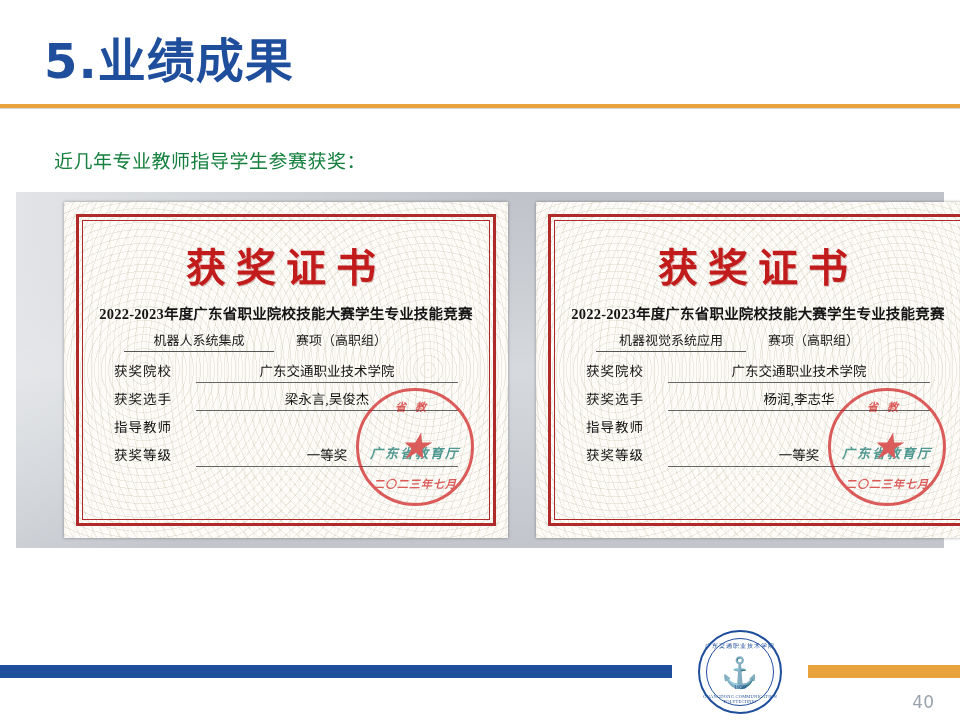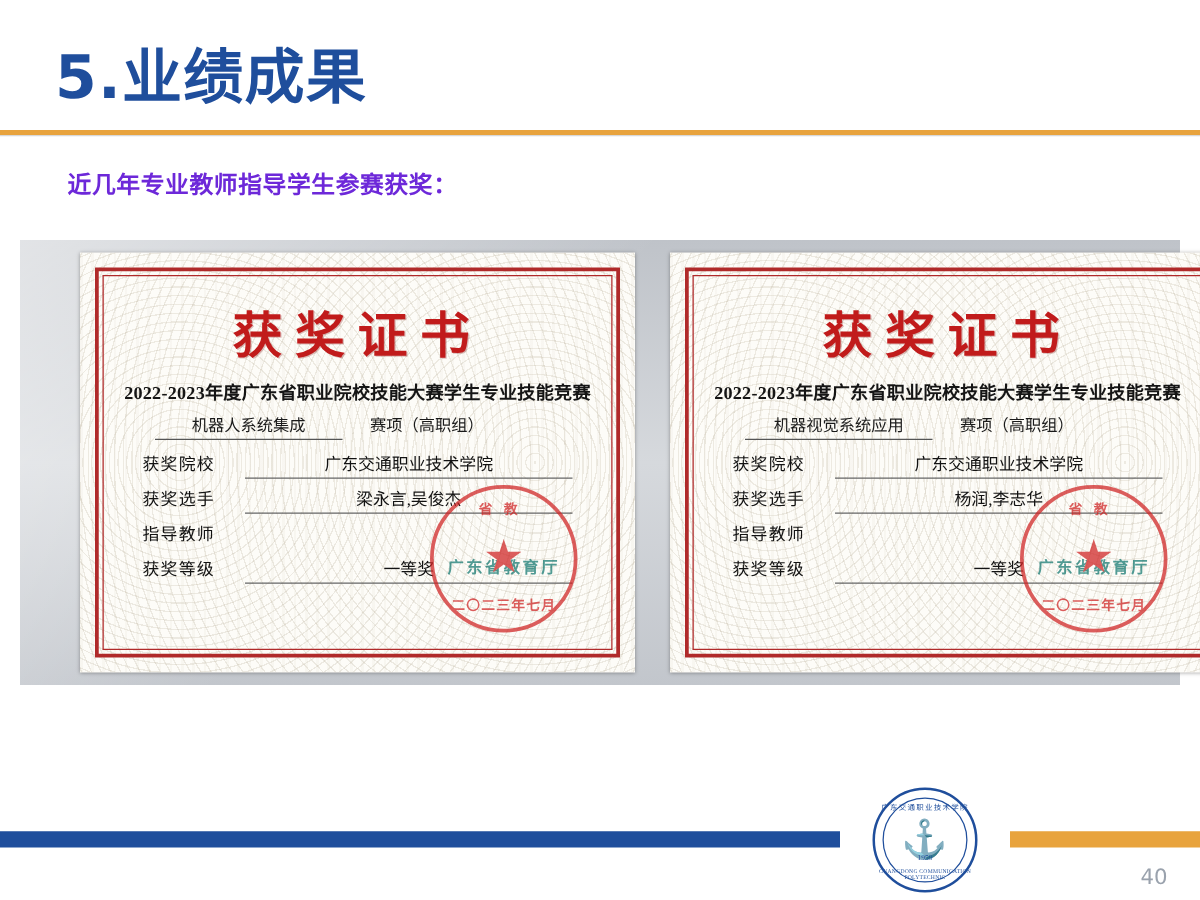--- a/index.html
+++ b/index.html
@@ -42,24 +42,24 @@
     top: 108px;
     width: 960px;
     height: 1px;
     background: #d8d8d8;
   }
 
   
   .lead-text {
     position: absolute;
     left: 54px;
-    top: 132px;
+    top: 146px;
     font-size: 19px;
-    font-weight: bold;
-    color: #6d28d9;
+    font-weight: normal;
+    color: #15803d;
     letter-spacing: 0.5px;
   }
 
   
   .cert-band {
     position: absolute;
     left: 16px;
     top: 192px;
     width: 928px;
     height: 356px;
@@ -170,27 +170,28 @@
     flex: 1 1 auto;
     text-align: center;
     border-bottom: 1px solid #666;
     padding-bottom: 2px;
     margin-right: 8px;
   }
 
   
   .seal {
     position: absolute;
-    right: 46px;
+    right: 34px;
     bottom: 32px;
     width: 112px;
     height: 112px;
     border: 3px solid #cf2121;
     border-radius: 50%;
     opacity: 0.72;
+    font-style: italic;
   }
   .seal .star {
     position: absolute;
     left: 50%; top: 50%;
     transform: translate(-50%,-50%);
     color: #cf2121;
     font-size: 30px;
     line-height: 1;
   }
   .seal .arc-top {

